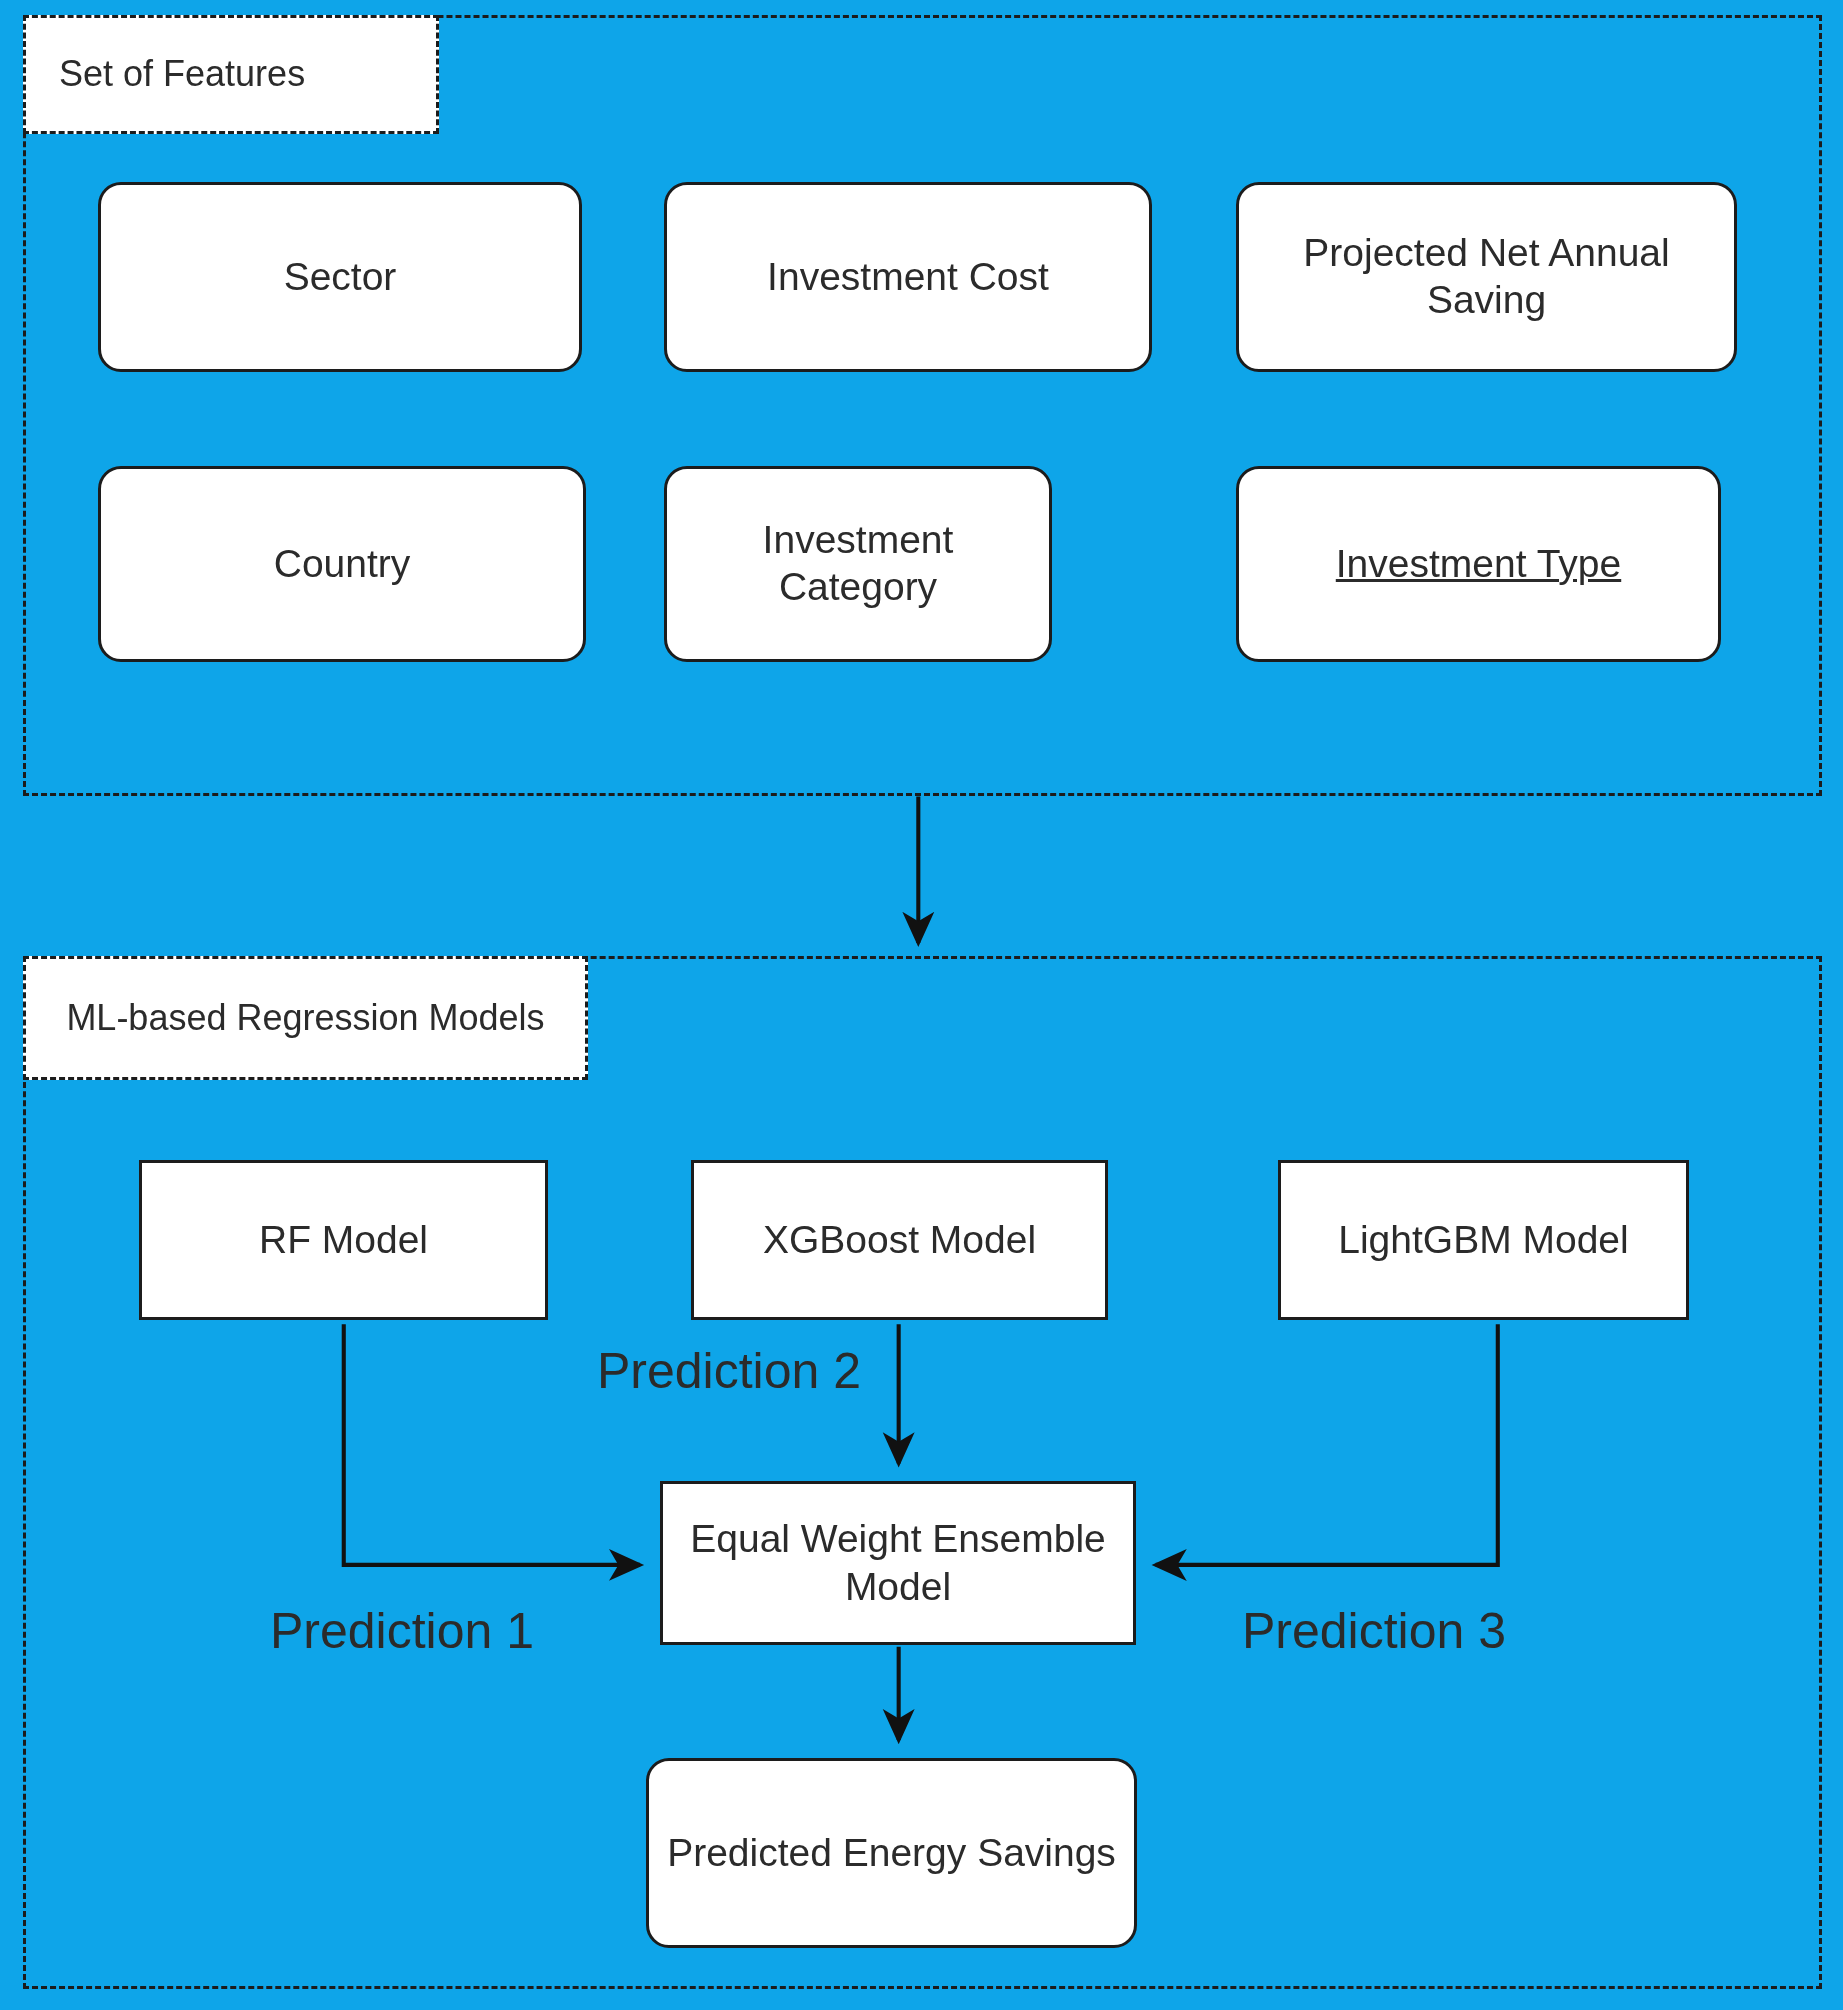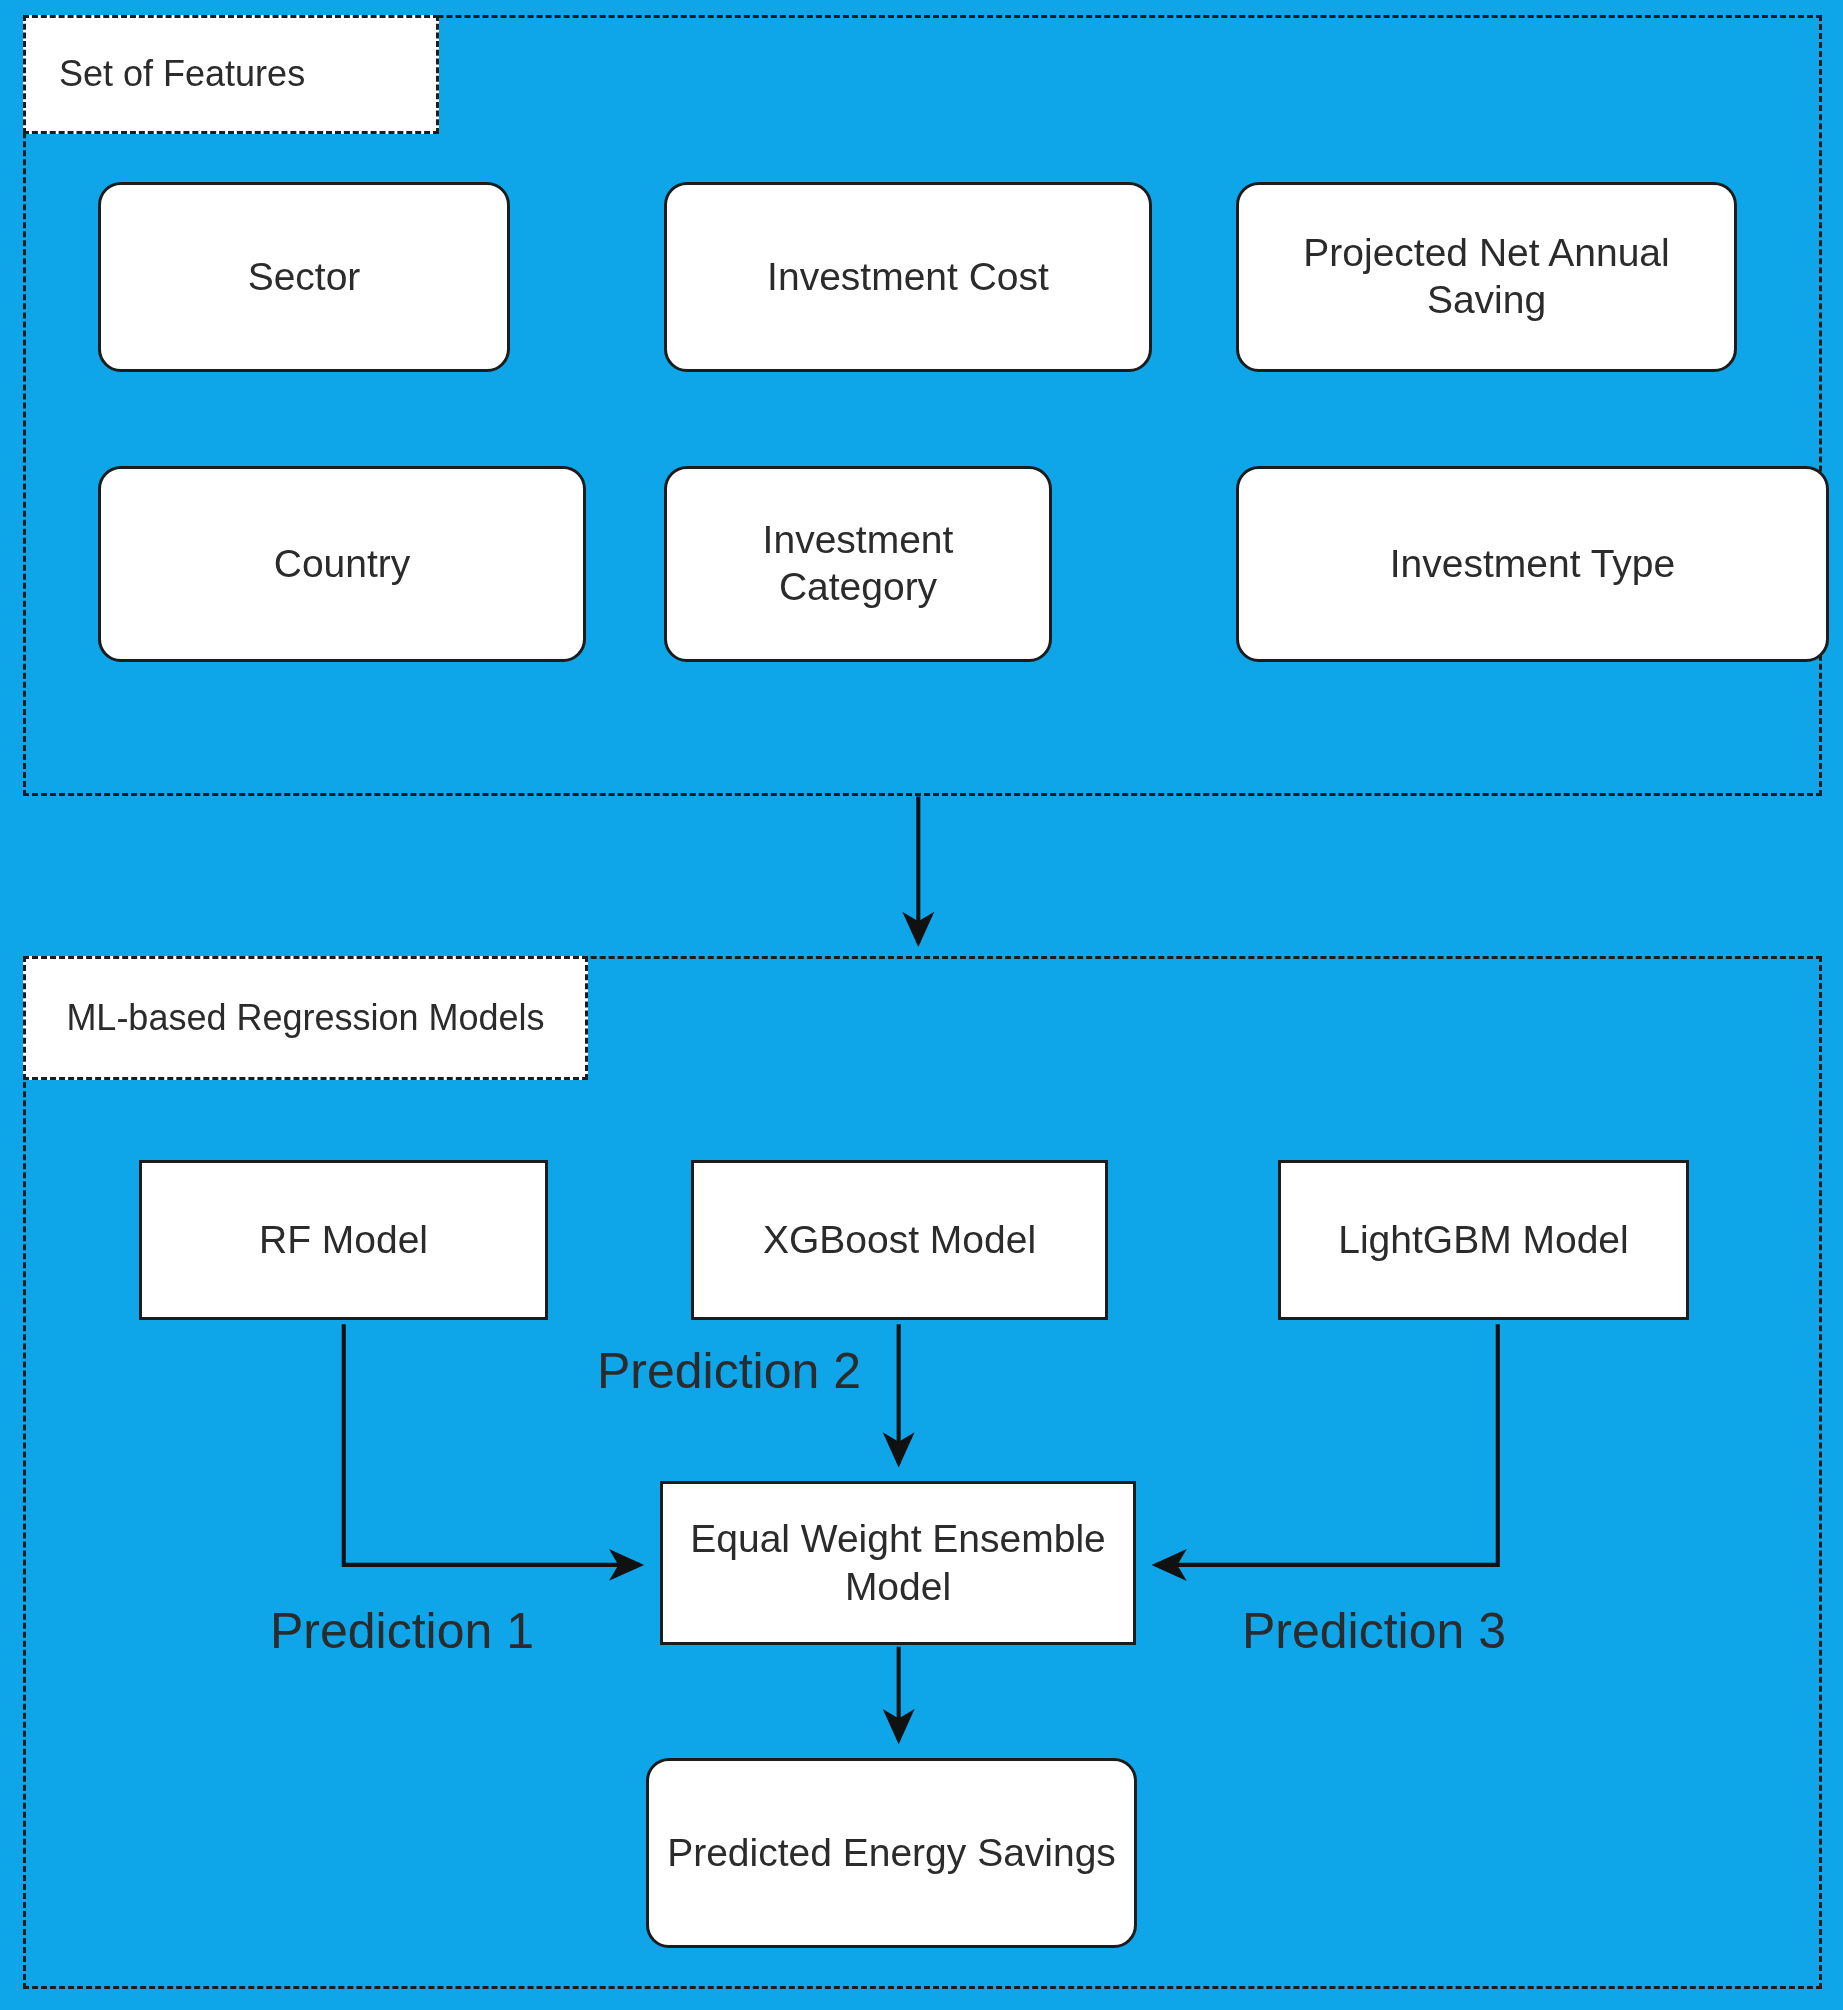--- a/index.html
+++ b/index.html
@@ -122,41 +122,41 @@
 <body>
 
 <div id="canvas">
 
   <div class="group" id="features-group"></div>
 
   <div class="group-title" id="features-title">
     <span>Set of Features</span>
   </div>
 
-  <div class="rbox" id="box-sector" style="left:98px; top:182px; width:412px; height:190px;">
+  <div class="rbox" id="box-sector" style="left:98px; top:182px; width:484px; height:190px;">
     <span>Sector</span>
   </div>
 
   <div class="rbox" id="box-investment-cost" style="left:664px; top:182px; width:488px; height:190px;">
     <span>Investment Cost</span>
   </div>
 
   <div class="rbox" id="box-projected-net-annual-saving" style="left:1236px; top:182px; width:501px; height:190px;">
     <span>Projected Net Annual Saving</span>
   </div>
 
   <div class="rbox" id="box-country" style="left:98px; top:466px; width:488px; height:196px;">
     <span>Country</span>
   </div>
 
   <div class="rbox" id="box-investment-category" style="left:664px; top:466px; width:388px; height:196px;">
     <span>Investment Category</span>
   </div>
 
-  <div class="rbox" id="box-investment-type" style="left:1236px; top:466px; width:593px; height:196px;">
+  <div class="rbox" id="box-investment-type" style="left:1236px; top:466px; width:485px; height:196px;text-decoration:underline;">
     <span>Investment Type</span>
   </div>
 
   <div class="group" id="models-group"></div>
 
   <div class="group-title" id="models-title">
     <span>ML-based Regression Models</span>
   </div>
 
   <div class="sbox" id="box-rf-model" style="left:139px; top:1160px; width:409px; height:160px;">

